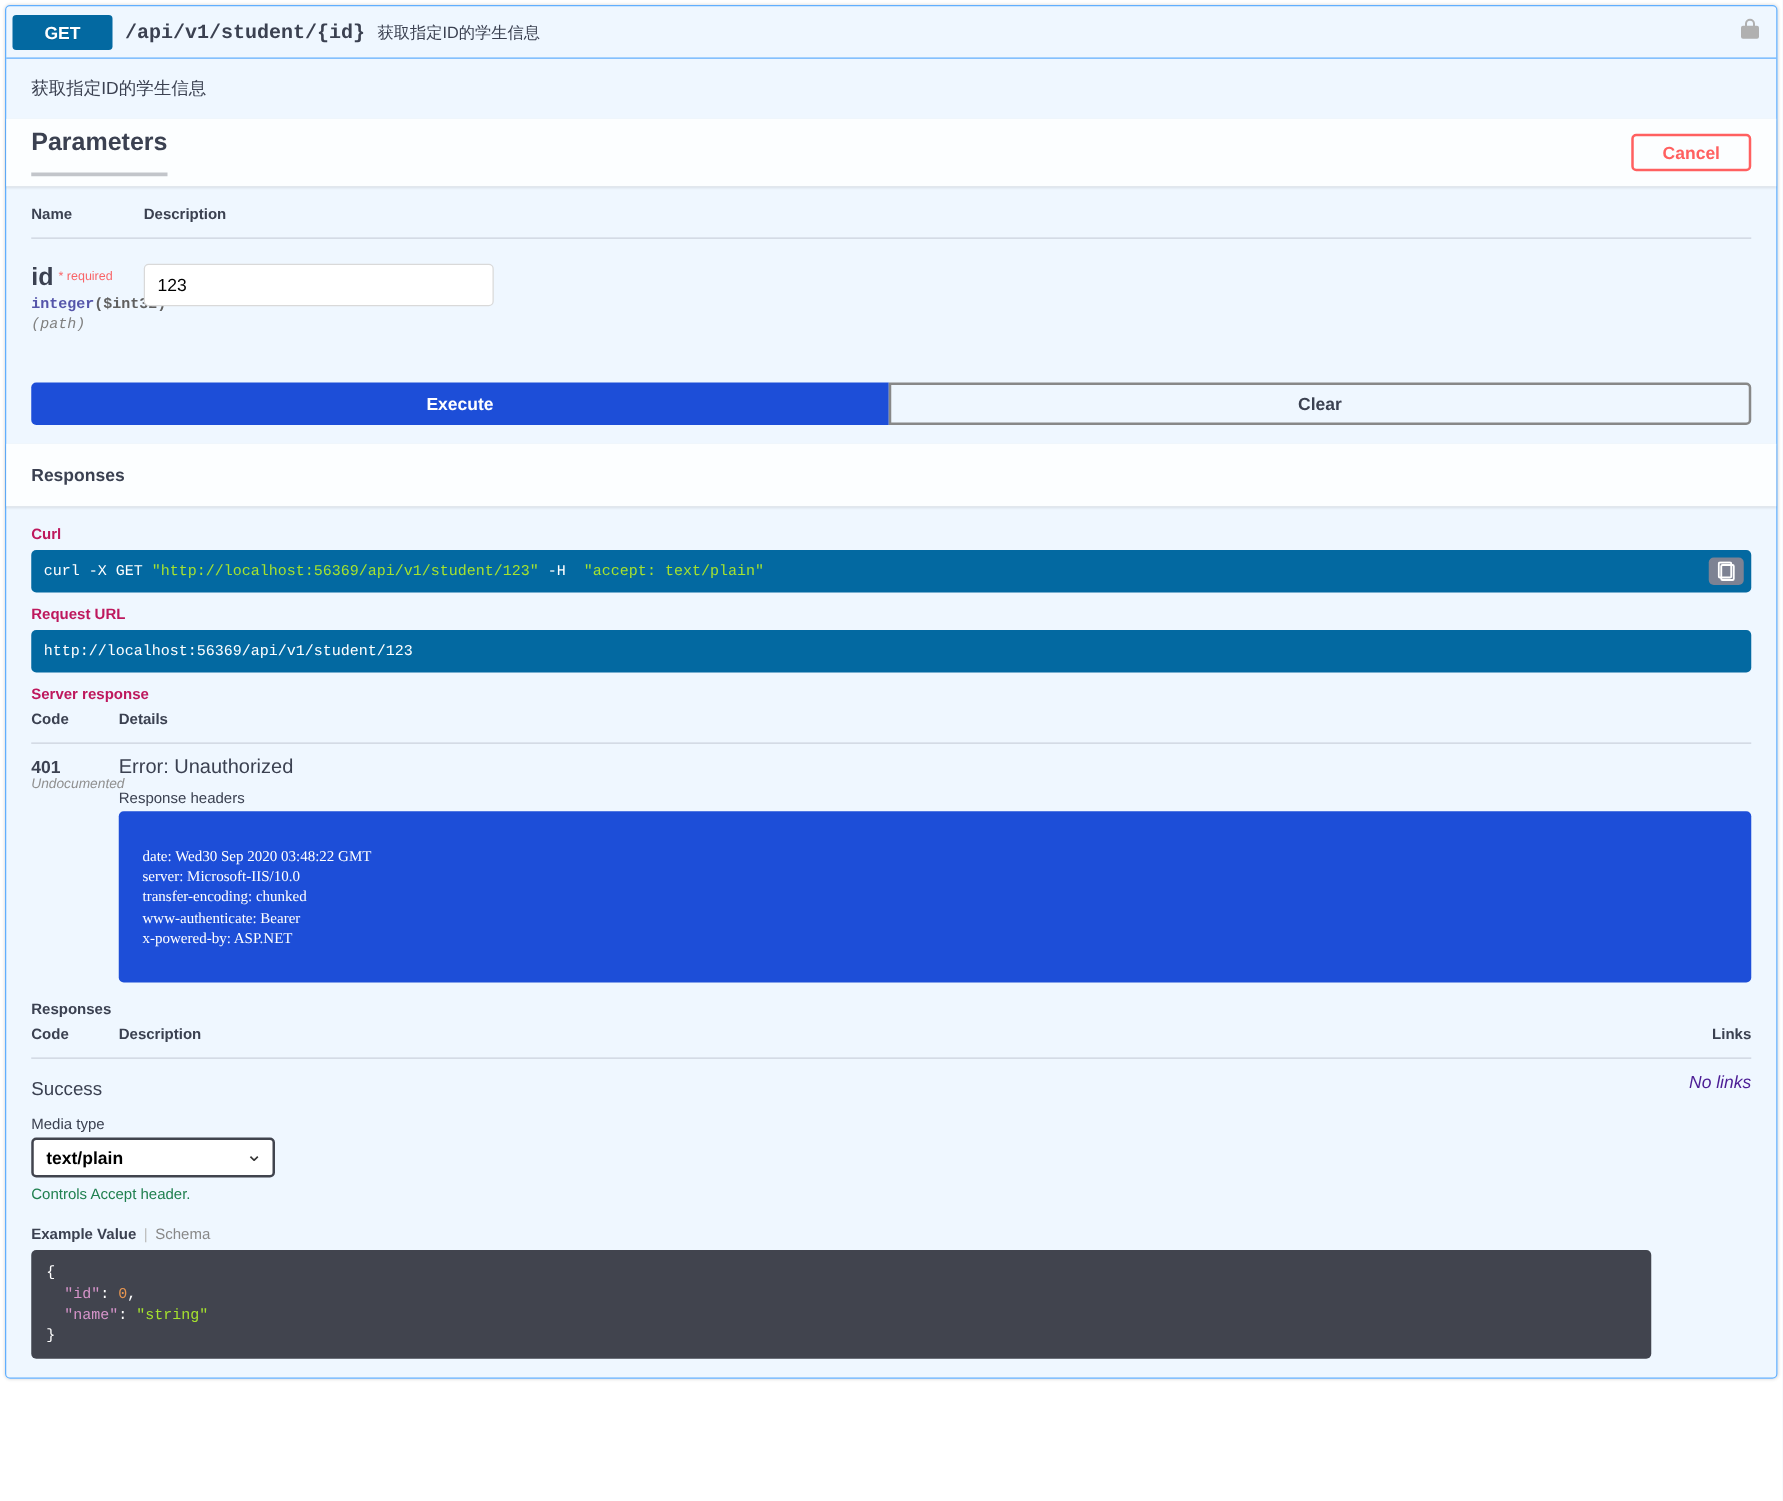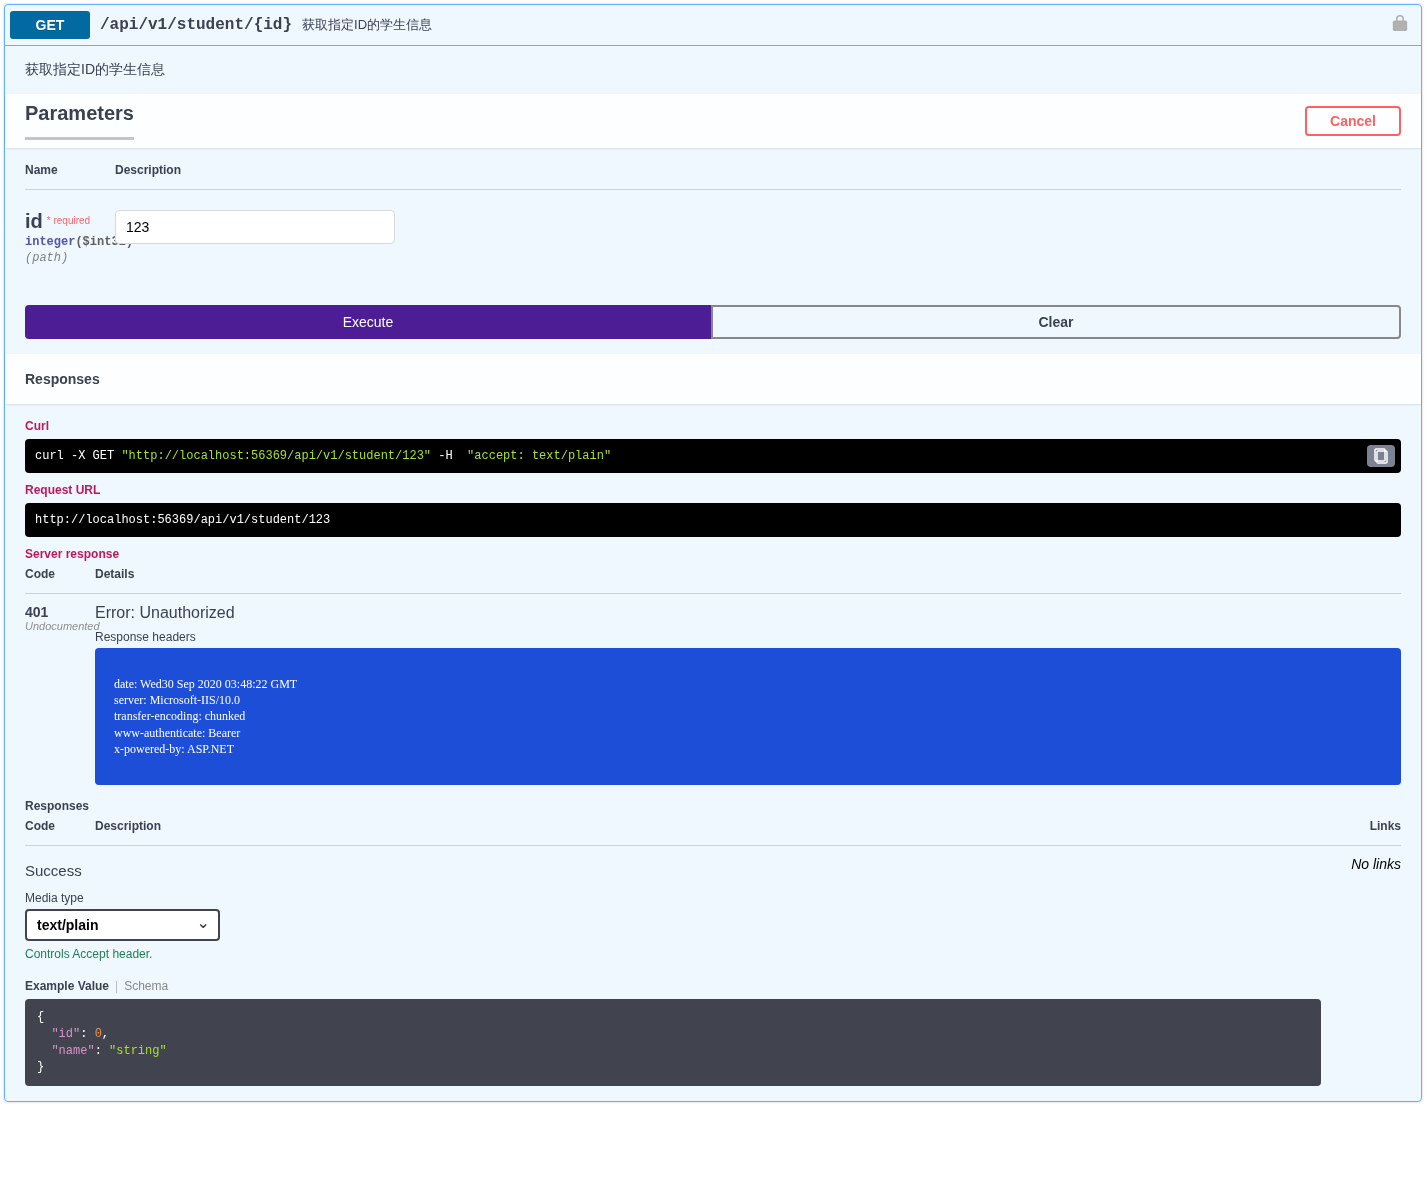--- a/index.html
+++ b/index.html
@@ -147,24 +147,24 @@
     width: 280px;
     font-size: 14px;
   }
   .btn-group {
     display: flex;
     padding: 20px 20px 15px;
     gap: 0;
   }
   .exec-btn {
     flex: 1;
-    background: #4c1d95;
-    color: #fff;
-    font-size: 14px;
-    font-weight: 400;
+    background: #1d4ed8;
+    color: #fff;
+    font-size: 14px;
+    font-weight: 700;
     border: none;
     padding: 8px 40px;
     border-radius: 4px 0 0 4px;
     cursor: pointer;
     text-align: center;
   }
   .clear-btn {
     flex: 1;
     background: transparent;
     color: #3b4151;
@@ -174,21 +174,21 @@
     padding: 7px 40px;
     border-radius: 0 4px 4px 0;
     cursor: pointer;
     text-align: center;
   }
   .responses {
     padding: 15px 20px;
   }
   .ssub { font-size: 12px; font-weight: 700; color: #be185d; margin-bottom: 6px; }
   .pre-block {
-    background: #000000;
+    background: #0369a1;
     border-radius: 4px;
     padding: 10px;
     color: #fff;
     font-family: "Courier New", monospace;
     font-size: 12px;
     position: relative;
     white-space: pre;
     overflow-x: auto;
     margin-bottom: 10px;
   }
@@ -233,21 +233,21 @@
     font-weight: 600;
     color: #3b4151;
   }
   .undocumented {
     font-size: 11px;
     color: #909090;
     font-style: italic;
     font-weight: normal;
   }
   .details-cell { flex: 1; }
-  .links-cell { width: 80px; text-align: right; font-style: italic; color: #000000; font-size: 14px; }
+  .links-cell { width: 80px; text-align: right; font-style: italic; color: #4c1d95; font-size: 14px; }
   .error-line {
     font-size: 16px;
     color: #3b4151;
     margin-bottom: 8px;
   }
   .headers-label {
     font-size: 12px;
     color: #3b4151;
     margin-bottom: 4px;
   }

